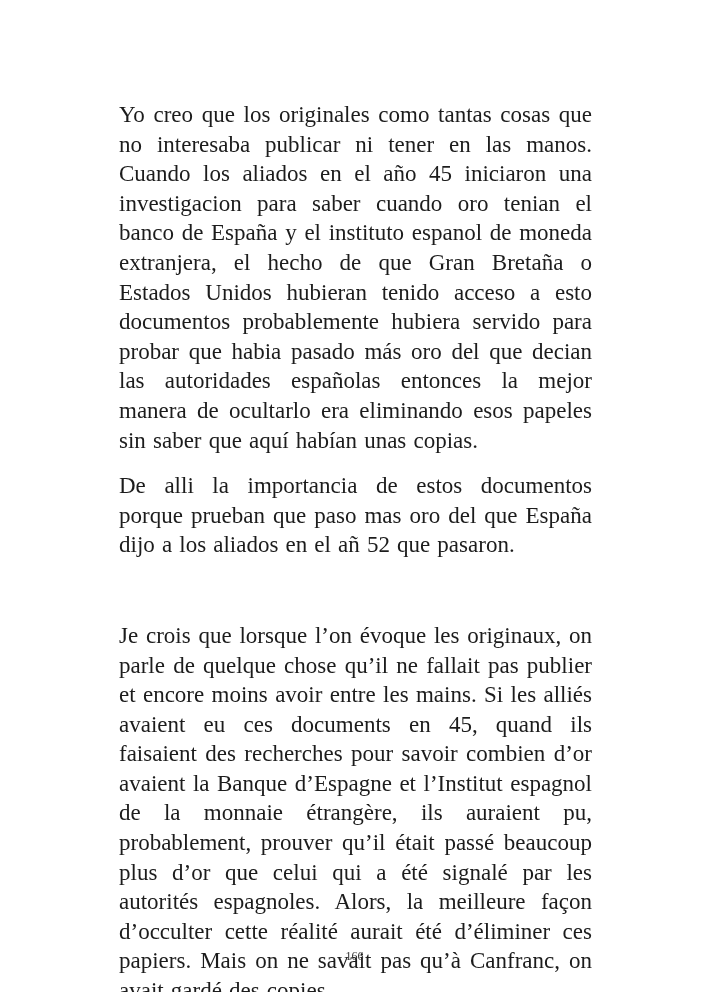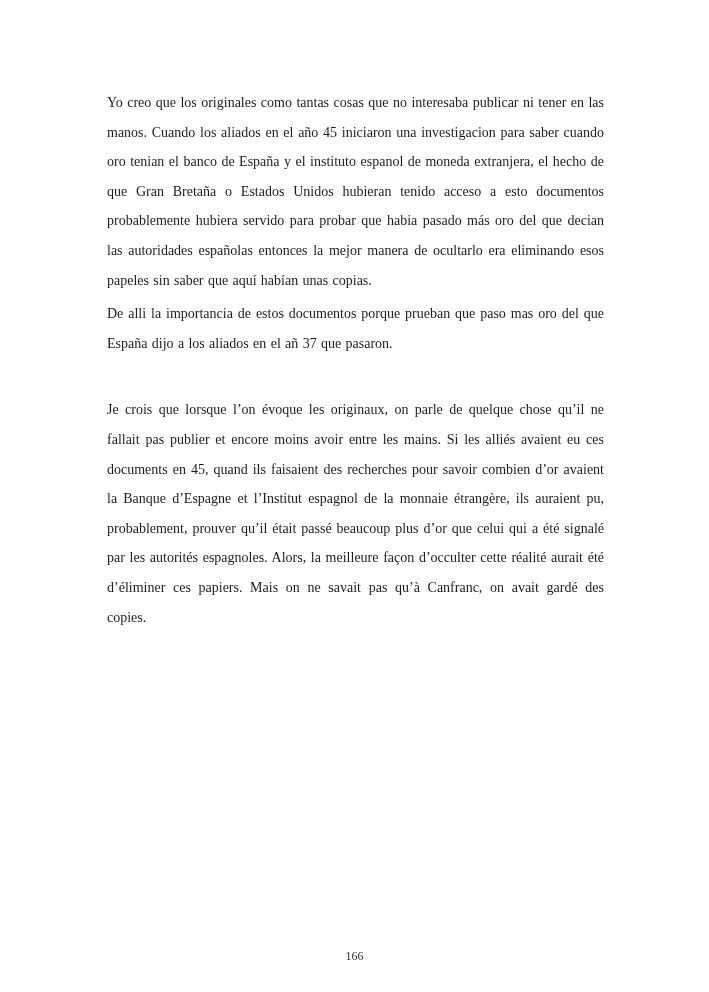--- a/index.html
+++ b/index.html
@@ -12,22 +12,22 @@
     width: 709px;
     height: 992px;
     background: #ffffff;
     box-sizing: border-box;
     padding: 84px 101px 0 103px;
     font-family: "Liberation Serif", "DejaVu Serif", serif;
     color: #1c1c1c;
     overflow: hidden;
   }
   .text-block p {
-    margin: 4px;
-    font-size: 14px;
+    margin: 16px;
+    font-size: 23px;
     line-height: 29.6px;
     text-align: justify;
     word-spacing: 0.06em;
     font-family: Liberation Serif, serif;
   }
   .para-gap {
     height: 29px;
   }
   p.force-justify {
     text-align-last: justify;
@@ -41,18 +41,18 @@
     font-size: 12px;
     color: #333333;
   }
 </style>
 </head>
 <body>
 
 <div class="page">
   <div class="text-block">
     <p>Yo creo que los originales como tantas cosas que no interesaba publicar ni tener en las manos. Cuando los aliados en el año 45 iniciaron una investigacion para saber cuando oro tenian el banco de España y el instituto espanol de moneda extranjera, el hecho de que Gran Bretaña o Estados Unidos hubieran tenido acceso a esto documentos probablemente hubiera servido para probar que habia pasado más oro del que decian las autoridades españolas entonces la mejor manera de ocultarlo era eliminando esos papeles sin saber que aquí habían unas copias.</p>
-    <p>De alli la importancia de estos documentos porque prueban que paso mas oro del que España dijo a los aliados en el añ 37 que pasaron.</p>
+    <p>De alli la importancia de estos documentos porque prueban que paso mas oro del que España dijo a los aliados en el añ 52 que pasaron.</p>
     <div class="para-gap"></div>
     <p>Je crois que lorsque l’on évoque les originaux, on parle de quelque chose qu’il ne fallait pas publier et encore moins avoir entre les mains. Si les alliés avaient eu ces documents en 45, quand ils faisaient des recherches pour savoir combien d’or avaient la Banque d’Espagne et l’Institut espagnol de la monnaie étrangère, ils auraient pu, probablement, prouver qu’il était passé beaucoup plus d’or que celui qui a été signalé par les autorités espagnoles. Alors, la meilleure façon d’occulter cette réalité aurait été d’éliminer ces papiers. Mais on ne savait pas qu’à Canfranc, on avait gardé des copies.</p>
   </div>
   <div class="page-number">166</div>
 </div>
 
 </body></html>

